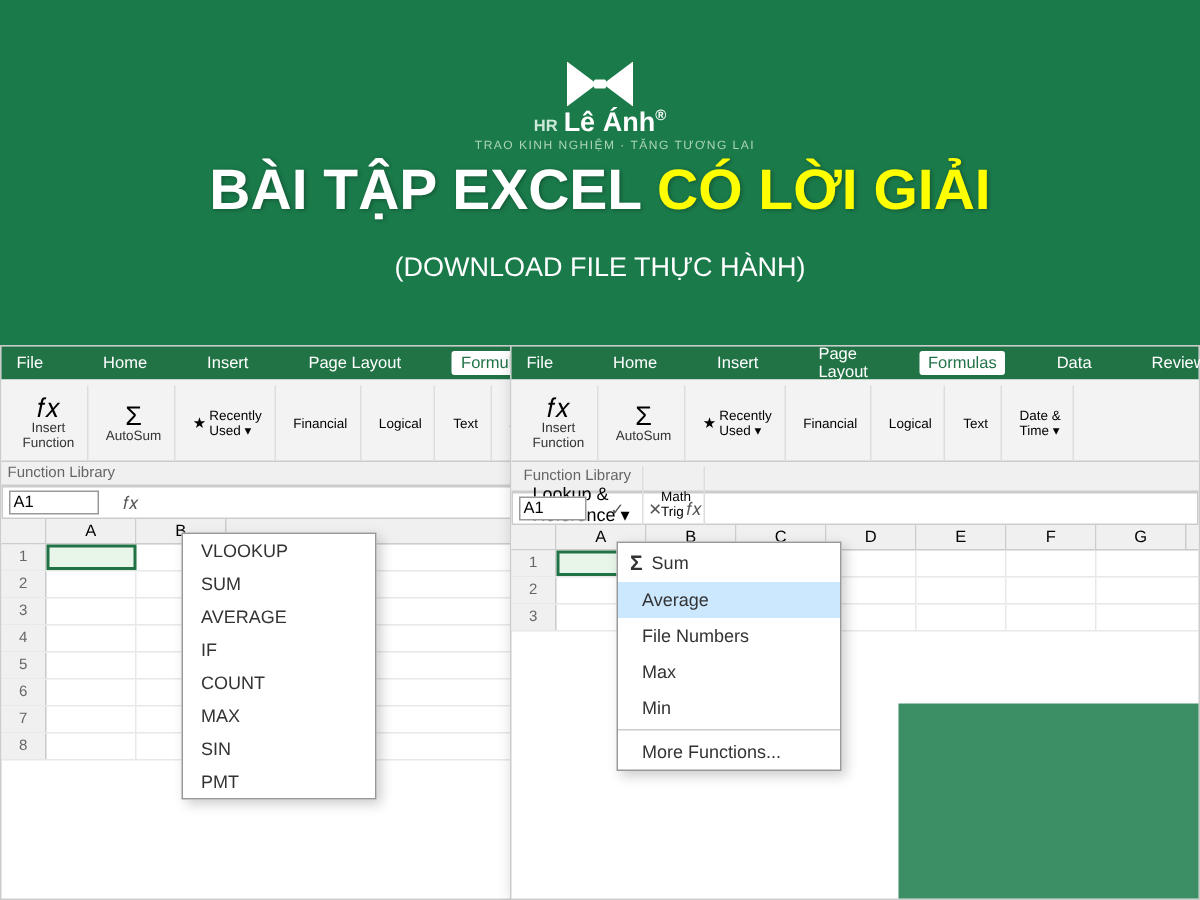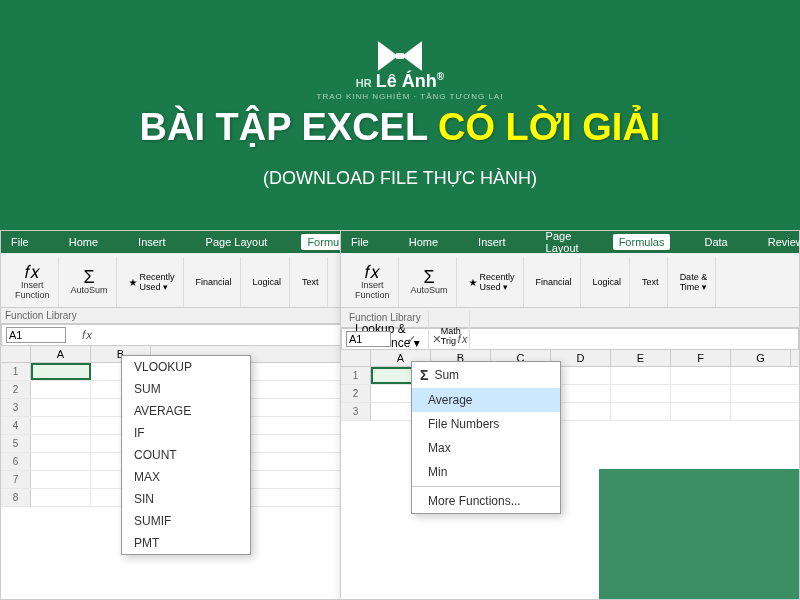--- a/index.html
+++ b/index.html
@@ -464,21 +464,20 @@
     </div>
 
     <div class="dropdown-menu" style="top: 124px; left: 120px;">
       <div class="dropdown-item">VLOOKUP</div>
       <div class="dropdown-item">SUM</div>
       <div class="dropdown-item">AVERAGE</div>
       <div class="dropdown-item">IF</div>
       <div class="dropdown-item">COUNT</div>
       <div class="dropdown-item">MAX</div>
       <div class="dropdown-item">SIN</div>
-      <div class="dropdown-item">SUMIF</div>
       <div class="dropdown-item">PMT</div>
     </div>
   </div>
 
   <div class="excel-right">
 
     <div class="ribbon">
       <span class="ribbon-tab">File</span>
       <span class="ribbon-tab">Home</span>
       <span class="ribbon-tab">Insert</span>

